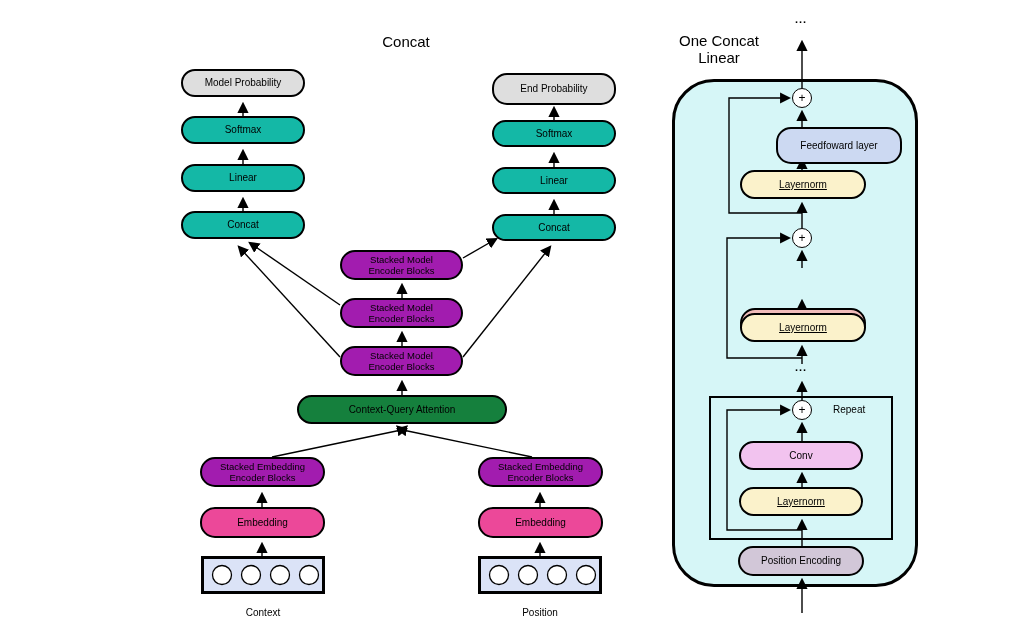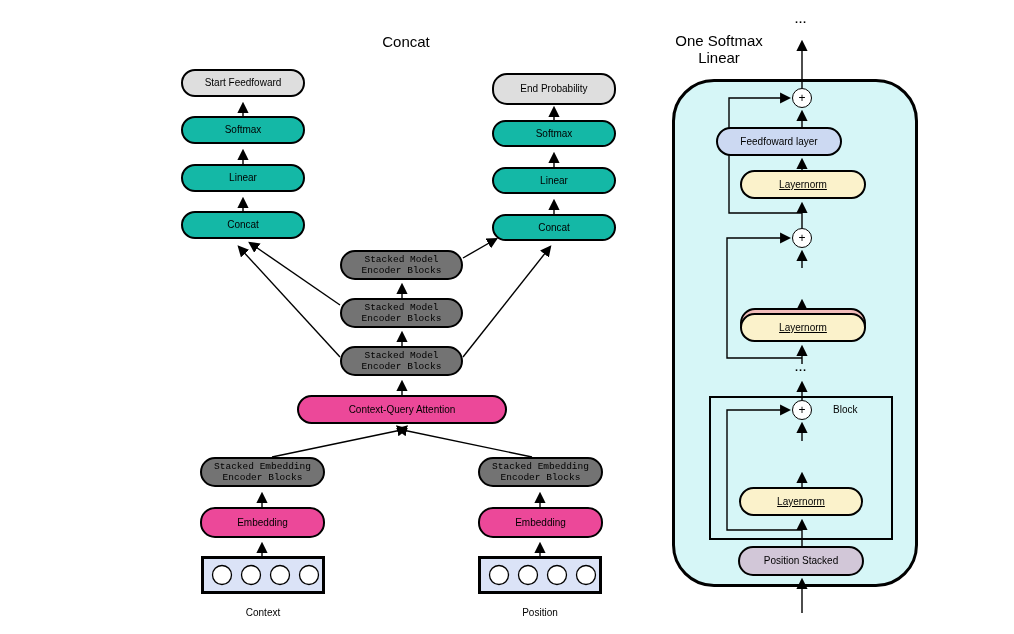--- a/index.html
+++ b/index.html
@@ -11,22 +11,22 @@
     position:absolute; font-size:15px; text-align:center; z-index:4;
   }
   .pill {
     position:absolute; box-sizing:border-box; z-index:3;
     border:2.5px solid #000; border-radius:15px; background:#14b8a6;
     display:flex; flex-direction:column; align-items:center; justify-content:center;
     font-size:10px; line-height:11.5px; text-align:center; white-space:nowrap;
   }
   .pill.small { font-size:9.5px; }
   .gray   { background:#dedede; }
-  .cyan   { background:#737373;font-family:Liberation Mono, monospace; }
-  .blue   { background:#ec4899; }
+  .cyan   { background:#a21caf; }
+  .blue   { background:#15803d; }
   .green  { background:#ec4899; }
   .peri   { background:#ccd9f2; }
   .yellow { background:#fbf2cb;text-decoration:underline; }
   .salmon { background:#f1bcba;margin-top:40px; }
   .orchid { background:#f2c3ef; }
   .lav    { background:#d2c7d8; }
   .tokenbox {
     position:absolute; box-sizing:border-box; z-index:1;
     border:3px solid #000; background:#dbe3f7;
   }
@@ -120,25 +120,25 @@
         <circle cx="309" cy="575" r="9.5"></circle>
       <circle cx="499" cy="575" r="9.5"></circle>
         <circle cx="528" cy="575" r="9.5"></circle>
       <circle cx="557" cy="575" r="9.5"></circle>
         <circle cx="586" cy="575" r="9.5"></circle>
     </g>
   </svg>
 
   <div class="title" style="left:356px; top:33px; width:100px;">Concat</div>
   <div class="title" style="left:649px; top:32px; width:140px;">
-    <span style="display:block;">One Softmax</span>
+    <span style="display:block;">One Concat</span>
     <span style="display:block;">Linear</span>
   </div>
 
-  <div class="pill gray" style="left:181px; top:69px;  width:124px; height:28px;">Start Feedfoward</div>
+  <div class="pill gray" style="left:181px; top:69px;  width:124px; height:28px;">Model Probability</div>
   <div class="pill" style="left:181px; top:116px; width:124px; height:28px;">Softmax</div>
   <div class="pill" style="left:181px; top:164px; width:124px; height:28px;">Linear</div>
   <div class="pill" style="left:181px; top:211px; width:124px; height:28px;">Concat</div>
 
   <div class="pill gray" style="left:492px; top:73px;  width:124px; height:32px;">End Probability</div>
   <div class="pill" style="left:492px; top:120px; width:124px; height:27px;">Softmax</div>
   <div class="pill" style="left:492px; top:167px; width:124px; height:27px;">Linear</div>
   <div class="pill" style="left:492px; top:214px; width:124px; height:27px;">Concat</div>
 
   <div class="pill cyan small" style="left:340px; top:250px; width:123px; height:30px;">
@@ -171,22 +171,23 @@
   <div class="caption" style="left:213px; top:607px; width:100px;">Context</div>
   <div class="caption" style="left:490px; top:607px; width:100px;">Position</div>
 
   <div class="dots" style="left:795px; top:13px;">...</div>
   <div class="dots" style="left:795px; top:361px;">...</div>
 
   <div class="plus" style="left:792px; top:88px;">+</div>
   <div class="plus" style="left:792px; top:228px;">+</div>
   <div class="plus" style="left:792px; top:400px;">+</div>
 
-  <div class="side-label" style="left:833px; top:404px;">Block</div>
+  <div class="side-label" style="left:833px; top:404px;">Repeat</div>
 
-  <div class="pill peri" style="left:716px; top:127px; width:126px; height:29px;">Feedfoward layer</div>
+  <div class="pill peri" style="left:776px; top:127px; width:126px; height:37px;">Feedfoward layer</div>
   <div class="pill yellow" style="left:740px; top:170px; width:126px; height:29px;">Layernorm</div>
   <div class="pill salmon" style="left:740px; top:268px; width:126px; height:30px;">Self-attention</div>
   <div class="pill yellow" style="left:740px; top:313px; width:126px; height:29px;">Layernorm</div>
+  <div class="pill orchid" style="left:739px; top:441px; width:124px; height:29px;">Conv</div>
   <div class="pill yellow" style="left:739px; top:487px; width:124px; height:29px;">Layernorm</div>
-  <div class="pill lav" style="left:738px; top:546px; width:126px; height:30px;">Position Stacked</div>
+  <div class="pill lav" style="left:738px; top:546px; width:126px; height:30px;">Position Encoding</div>
 
 </div>
 
 </body></html>

